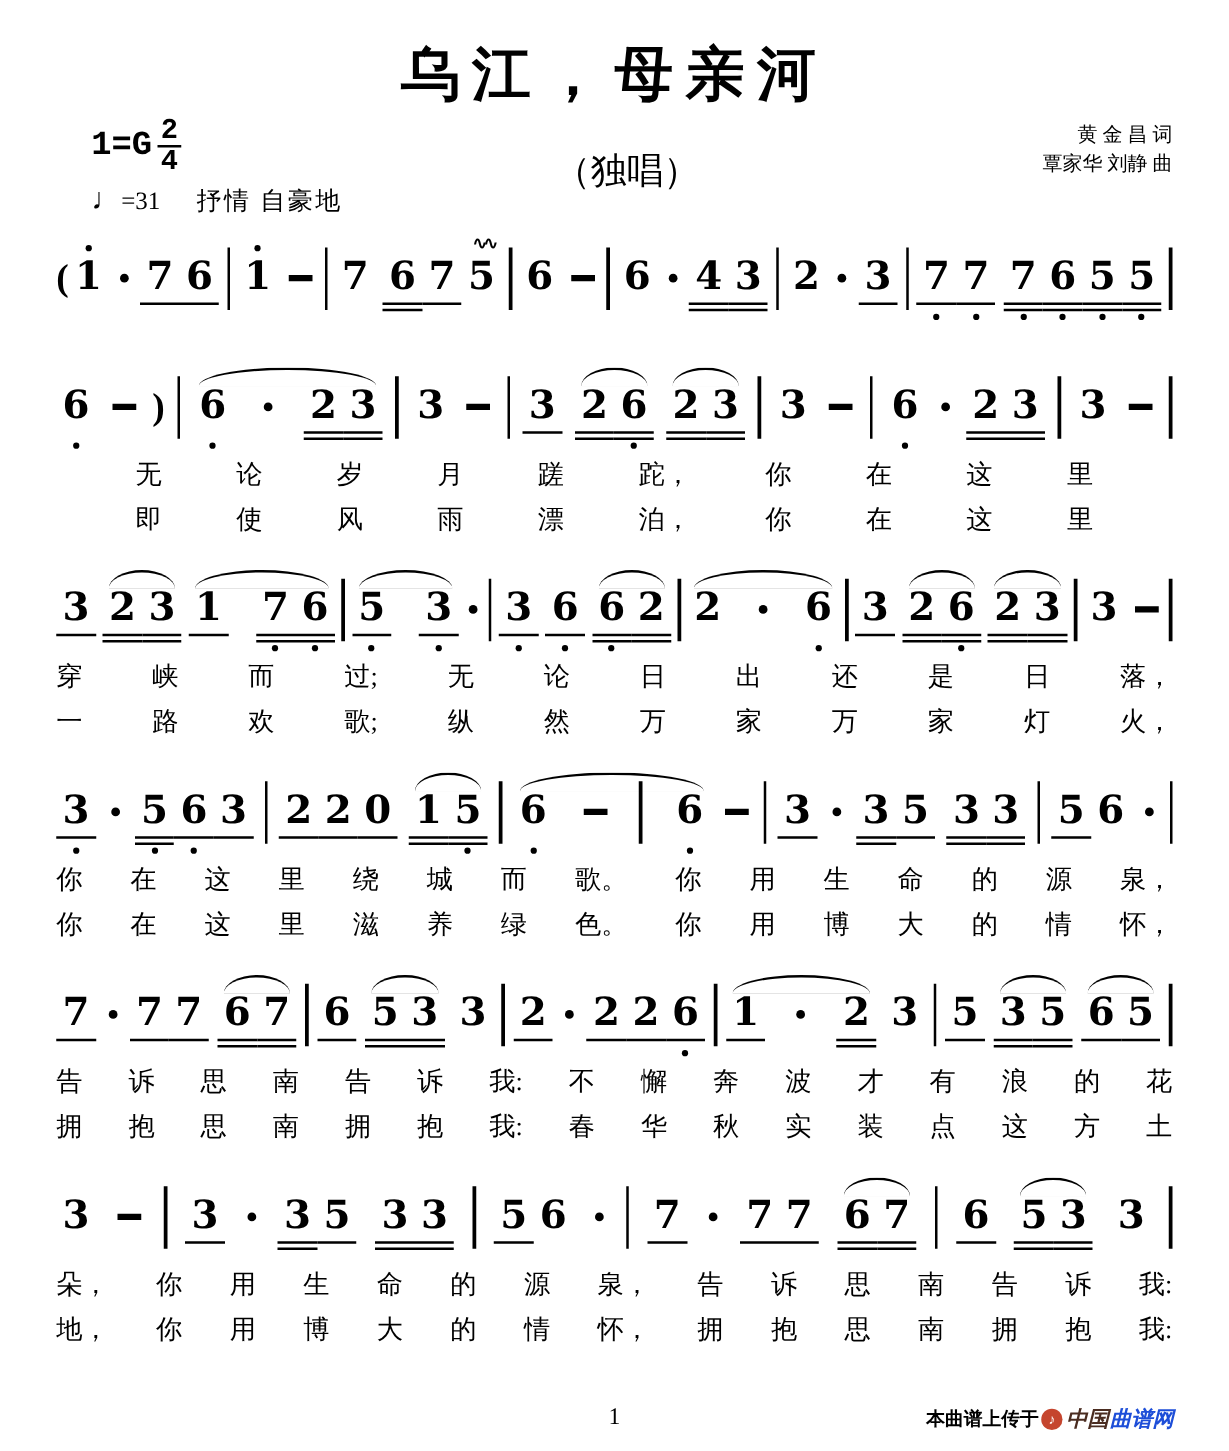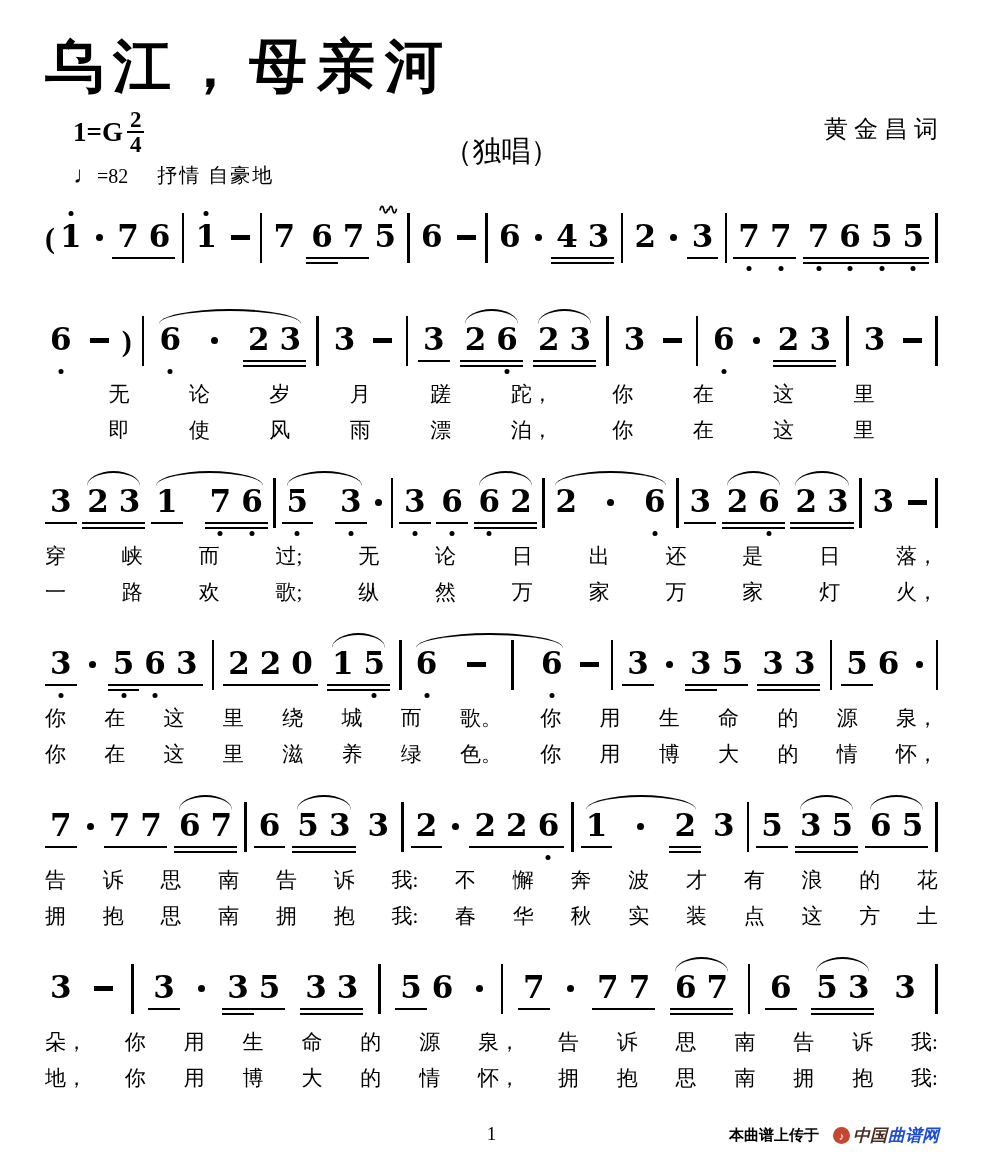--- a/index.html
+++ b/index.html
@@ -3,33 +3,33 @@
 <meta charset="utf-8">
 <style>
   html,body{margin:0;padding:0;background:#fff;}
   body{
     width:983px;height:1161px;position:relative;overflow:hidden;
     font-family:"Liberation Serif","DejaVu Serif",serif;color:#000;
   }
   .sheet{padding:24px 45px 0 45px;}
   
   .title{
-    text-align:left;font-size:58px;font-weight:bold;letter-spacing:10px;
+    text-align:center;font-size:47px;font-weight:bold;letter-spacing:10px;
     margin:4px 0 2px 0;
   }
   .meta{display:grid;grid-template-columns:270px 1fr 250px;margin-top:2px;}
   .keyblock{padding-left:28px;}
-  .keysig{font-family:Liberation Serif, serif;font-weight:bold;font-size:27px;display:flex;align-items:center;gap:4px;}
+  .keysig{font-family:Liberation Mono, monospace;font-weight:bold;font-size:27px;display:flex;align-items:center;gap:4px;}
   .frac{display:inline-flex;flex-direction:column;align-items:center;font-size:23px;line-height:1.0;}
   .frac .num{border-bottom:2px solid #000;padding:0 3px;}
   .tempo{font-size:20px;margin-top:6px;display:flex;align-items:center;gap:8px;}
   .tempo .q{font-size:24px;}
   .tempo .expr{letter-spacing:2px;margin-left:21px;}
   .subtitle{font-size:29px;text-align:center;align-self:center;padding-top:6px;}
-  .credits{text-align:right;font-size:24px;line-height:1.45;padding-top:4px;white-space:nowrap;}
+  .credits{text-align:right;font-size:16px;line-height:1.45;padding-top:4px;white-space:nowrap;}
   
   #score{margin-top:14px;}
   .system{margin-bottom:21px;}
   .system:first-child{margin-bottom:34px;}
   .notes-row{display:flex;justify-content:space-between;align-items:center;}
   .unit{display:inline-flex;align-items:center;}
   .slur{display:inline-flex;align-items:center;gap:22px;position:relative;}
   .slur::before{
     content:"";position:absolute;left:5px;right:5px;top:3px;height:13px;
     border-top:2.5px solid #000;border-radius:50% 50% 0 0/100% 100% 0 0;
@@ -43,21 +43,21 @@
   .lod{position:absolute;bottom:1px;left:50%;transform:translateX(-50%);width:5px;height:5px;border-radius:50%;background:#000;}
   .trl{position:absolute;top:-2px;left:55%;transform:translateX(-50%);font-size:14px;font-weight:bold;letter-spacing:-3px;white-space:nowrap;}
   .adot{width:7px;height:7px;border-radius:50%;background:#000;margin:0 3px;}
   .dash{width:19px;height:4.5px;background:#000;margin:0 3px;}
   .bar{width:2.5px;height:50px;background:#000;}
   .paren{font-size:30px;font-weight:bold;line-height:1;}
   .lyr{display:flex;justify-content:space-between;align-items:baseline;font-size:21px;margin-top:5px;height:31px;}
   .lyr .syl{min-width:4px;white-space:nowrap;}
   
   .pageno{position:absolute;bottom:16px;left:0;right:0;text-align:center;font-size:19px;}
-  .watermark{position:absolute;bottom:14px;right:44px;display:flex;align-items:center;gap:14px;font-size:15px;}
+  .watermark{position:absolute;bottom:14px;right:44px;display:flex;align-items:center;gap:2px;font-size:15px;}
   .wm-text{font-weight:bold;}
   .wm-logo{display:inline-flex;align-items:center;gap:1px;font-style:italic;font-weight:bold;font-size:17px;}
   .wm-icon{width:17px;height:17px;border-radius:50%;background:#c5452e;color:#fff;display:inline-flex;
     align-items:center;justify-content:center;font-size:11px;font-style:normal;margin-right:2px;}
   .wm-dark{color:#4a2c20;}
   .wm-light{color:#1d4ed8;}
 </style>
 </head>
 <body>
 
@@ -67,27 +67,28 @@
   <div class="meta">
     <div class="keyblock">
       <div class="keysig">
         <span>1=G</span>
         <span class="frac">
           <span class="num">2</span>
           <span class="den">4</span>
         </span>
       </div>
       <div class="tempo">
-        <span><span class="q">♩</span><span>=82</span></span>
+        <span><span class="q">♩</span><span>=31</span></span>
         <span class="expr">抒情 自豪地</span>
       </div>
     </div>
     <div class="subtitle">（独唱）</div>
     <div class="credits">
       <div>黄  金  昌  词</div>
+      <div>覃家华 刘静 曲</div>
     </div>
   </div>
 
   <div id="score">
       <div class="system">
         <div class="notes-row">
           <span class="unit">
             <span class="paren">(</span>
             <span class="nt">
               <span class="dg">1</span>

